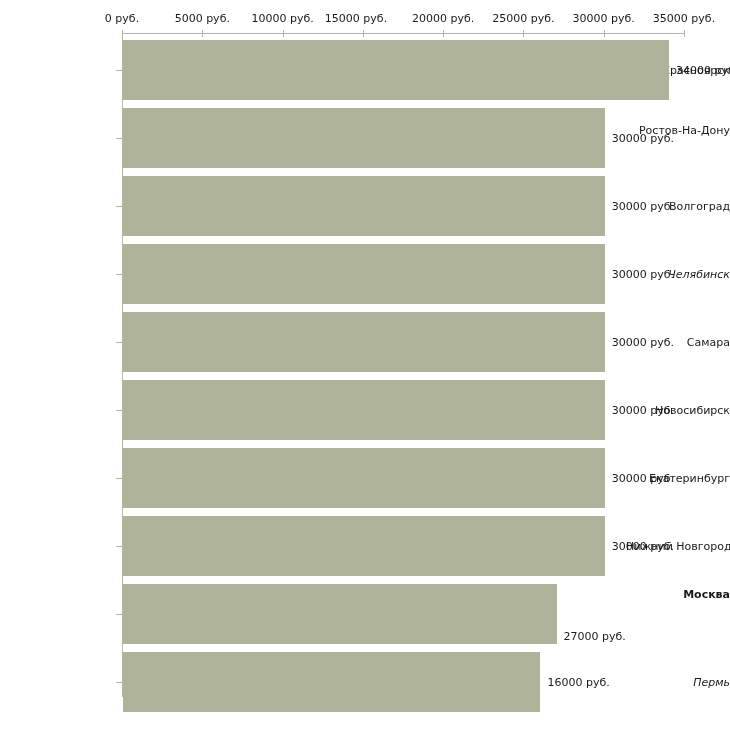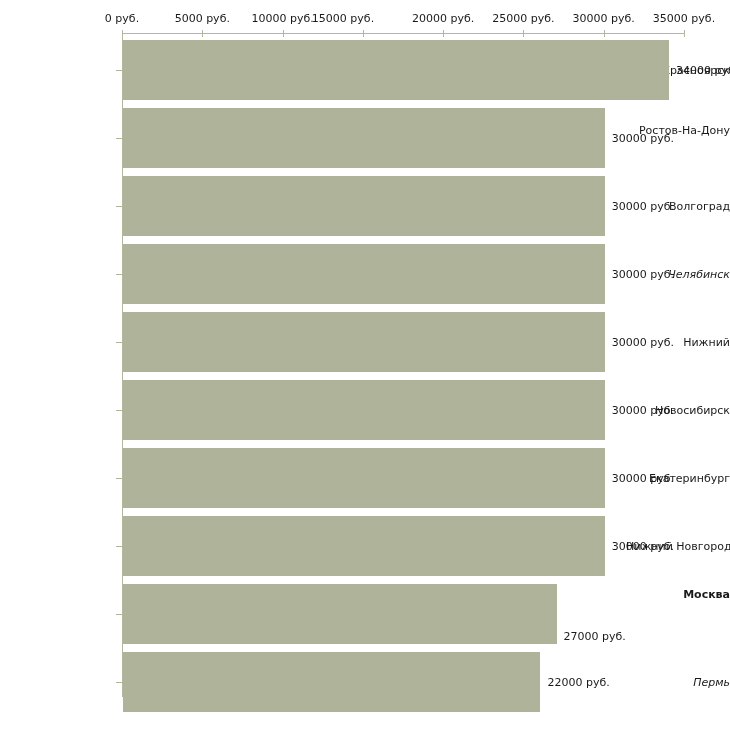--- a/index.html
+++ b/index.html
@@ -111,21 +111,21 @@
   <div class="axis-top">
     <div class="axis-line"></div>
     <div id="xticks">
         <div class="axis-tick" style="left: 122px;"></div>
         <div class="axis-tick-label" style="left: 122px;">0 руб.</div>
         <div class="axis-tick" style="left: 202.286px;"></div>
         <div class="axis-tick-label" style="left: 202.286px;">5000 руб.</div>
         <div class="axis-tick" style="left: 282.571px;"></div>
         <div class="axis-tick-label" style="left: 282.571px;">10000 руб.</div>
         <div class="axis-tick" style="left: 362.857px;"></div>
-        <div class="axis-tick-label" style="left: 343px;">15000 руб.</div>
+        <div class="axis-tick-label" style="left: 356px;">15000 руб.</div>
         <div class="axis-tick" style="left: 443.143px;"></div>
         <div class="axis-tick-label" style="left: 443.143px;">20000 руб.</div>
         <div class="axis-tick" style="left: 523.429px;"></div>
         <div class="axis-tick-label" style="left: 523.429px;">25000 руб.</div>
         <div class="axis-tick" style="left: 603.714px;"></div>
         <div class="axis-tick-label" style="left: 603.714px;">30000 руб.</div>
         <div class="axis-tick" style="left: 684px;"></div>
         <div class="axis-tick-label" style="left: 684px;">35000 руб.</div>
       </div>
   </div>
@@ -134,21 +134,21 @@
   <div id="catlabels">
       <div class="cat-tick" style="top: 70px;"></div>
       <div class="cat-label" style="top: 70px;">Красноярск</div>
       <div class="cat-tick" style="top: 138px;"></div>
       <div class="cat-label" style="top: 130px;">Ростов-На-Дону</div>
       <div class="cat-tick" style="top: 206px;"></div>
       <div class="cat-label" style="top: 206px;">Волгоград</div>
       <div class="cat-tick" style="top: 274px;"></div>
       <div class="cat-label" style="top: 274px; font-style: italic;">Челябинск</div>
       <div class="cat-tick" style="top: 342px;"></div>
-      <div class="cat-label" style="top: 342px;">Нижний</div>
+      <div class="cat-label" style="top: 342px;">Самара</div>
       <div class="cat-tick" style="top: 410px;"></div>
       <div class="cat-label" style="top: 410px;">Новосибирск</div>
       <div class="cat-tick" style="top: 478px;"></div>
       <div class="cat-label" style="top: 478px;">Екатеринбург</div>
       <div class="cat-tick" style="top: 546px;"></div>
       <div class="cat-label" style="top: 546px;">Нижний Новгород</div>
       <div class="cat-tick" style="top: 614px;"></div>
       <div class="cat-label" style="top: 594px; font-weight: bold;">Москва</div>
       <div class="cat-tick" style="top: 682px;"></div>
       <div class="cat-label" style="top: 682px; font-style: italic;">Пермь</div>
@@ -167,16 +167,16 @@
       <div class="bar-value" style="left: 611.714px; top: 342px;">30000 руб.</div>
       <div class="bar" style="top: 380px; height: 60px; width: 481.714px;"></div>
       <div class="bar-value" style="left: 611.714px; top: 410px;">30000 руб.</div>
       <div class="bar" style="top: 448px; height: 60px; width: 481.714px;"></div>
       <div class="bar-value" style="left: 611.714px; top: 478px;">30000 руб.</div>
       <div class="bar" style="top: 516px; height: 60px; width: 481.714px;"></div>
       <div class="bar-value" style="left: 611.714px; top: 546px;">30000 руб.</div>
       <div class="bar" style="top: 584px; height: 60px; width: 433.543px;"></div>
       <div class="bar-value" style="left: 563.543px; top: 614px; margin-top: 22px;">27000 руб.</div>
       <div class="bar" style="top: 652px; height: 60px; width: 417.486px;"></div>
-      <div class="bar-value" style="left: 547.486px; top: 682px;">22000 руб.</div>
+      <div class="bar-value" style="left: 547.486px; top: 682px;">16000 руб.</div>
     </div>
 
 </div>
 
 </body></html>

